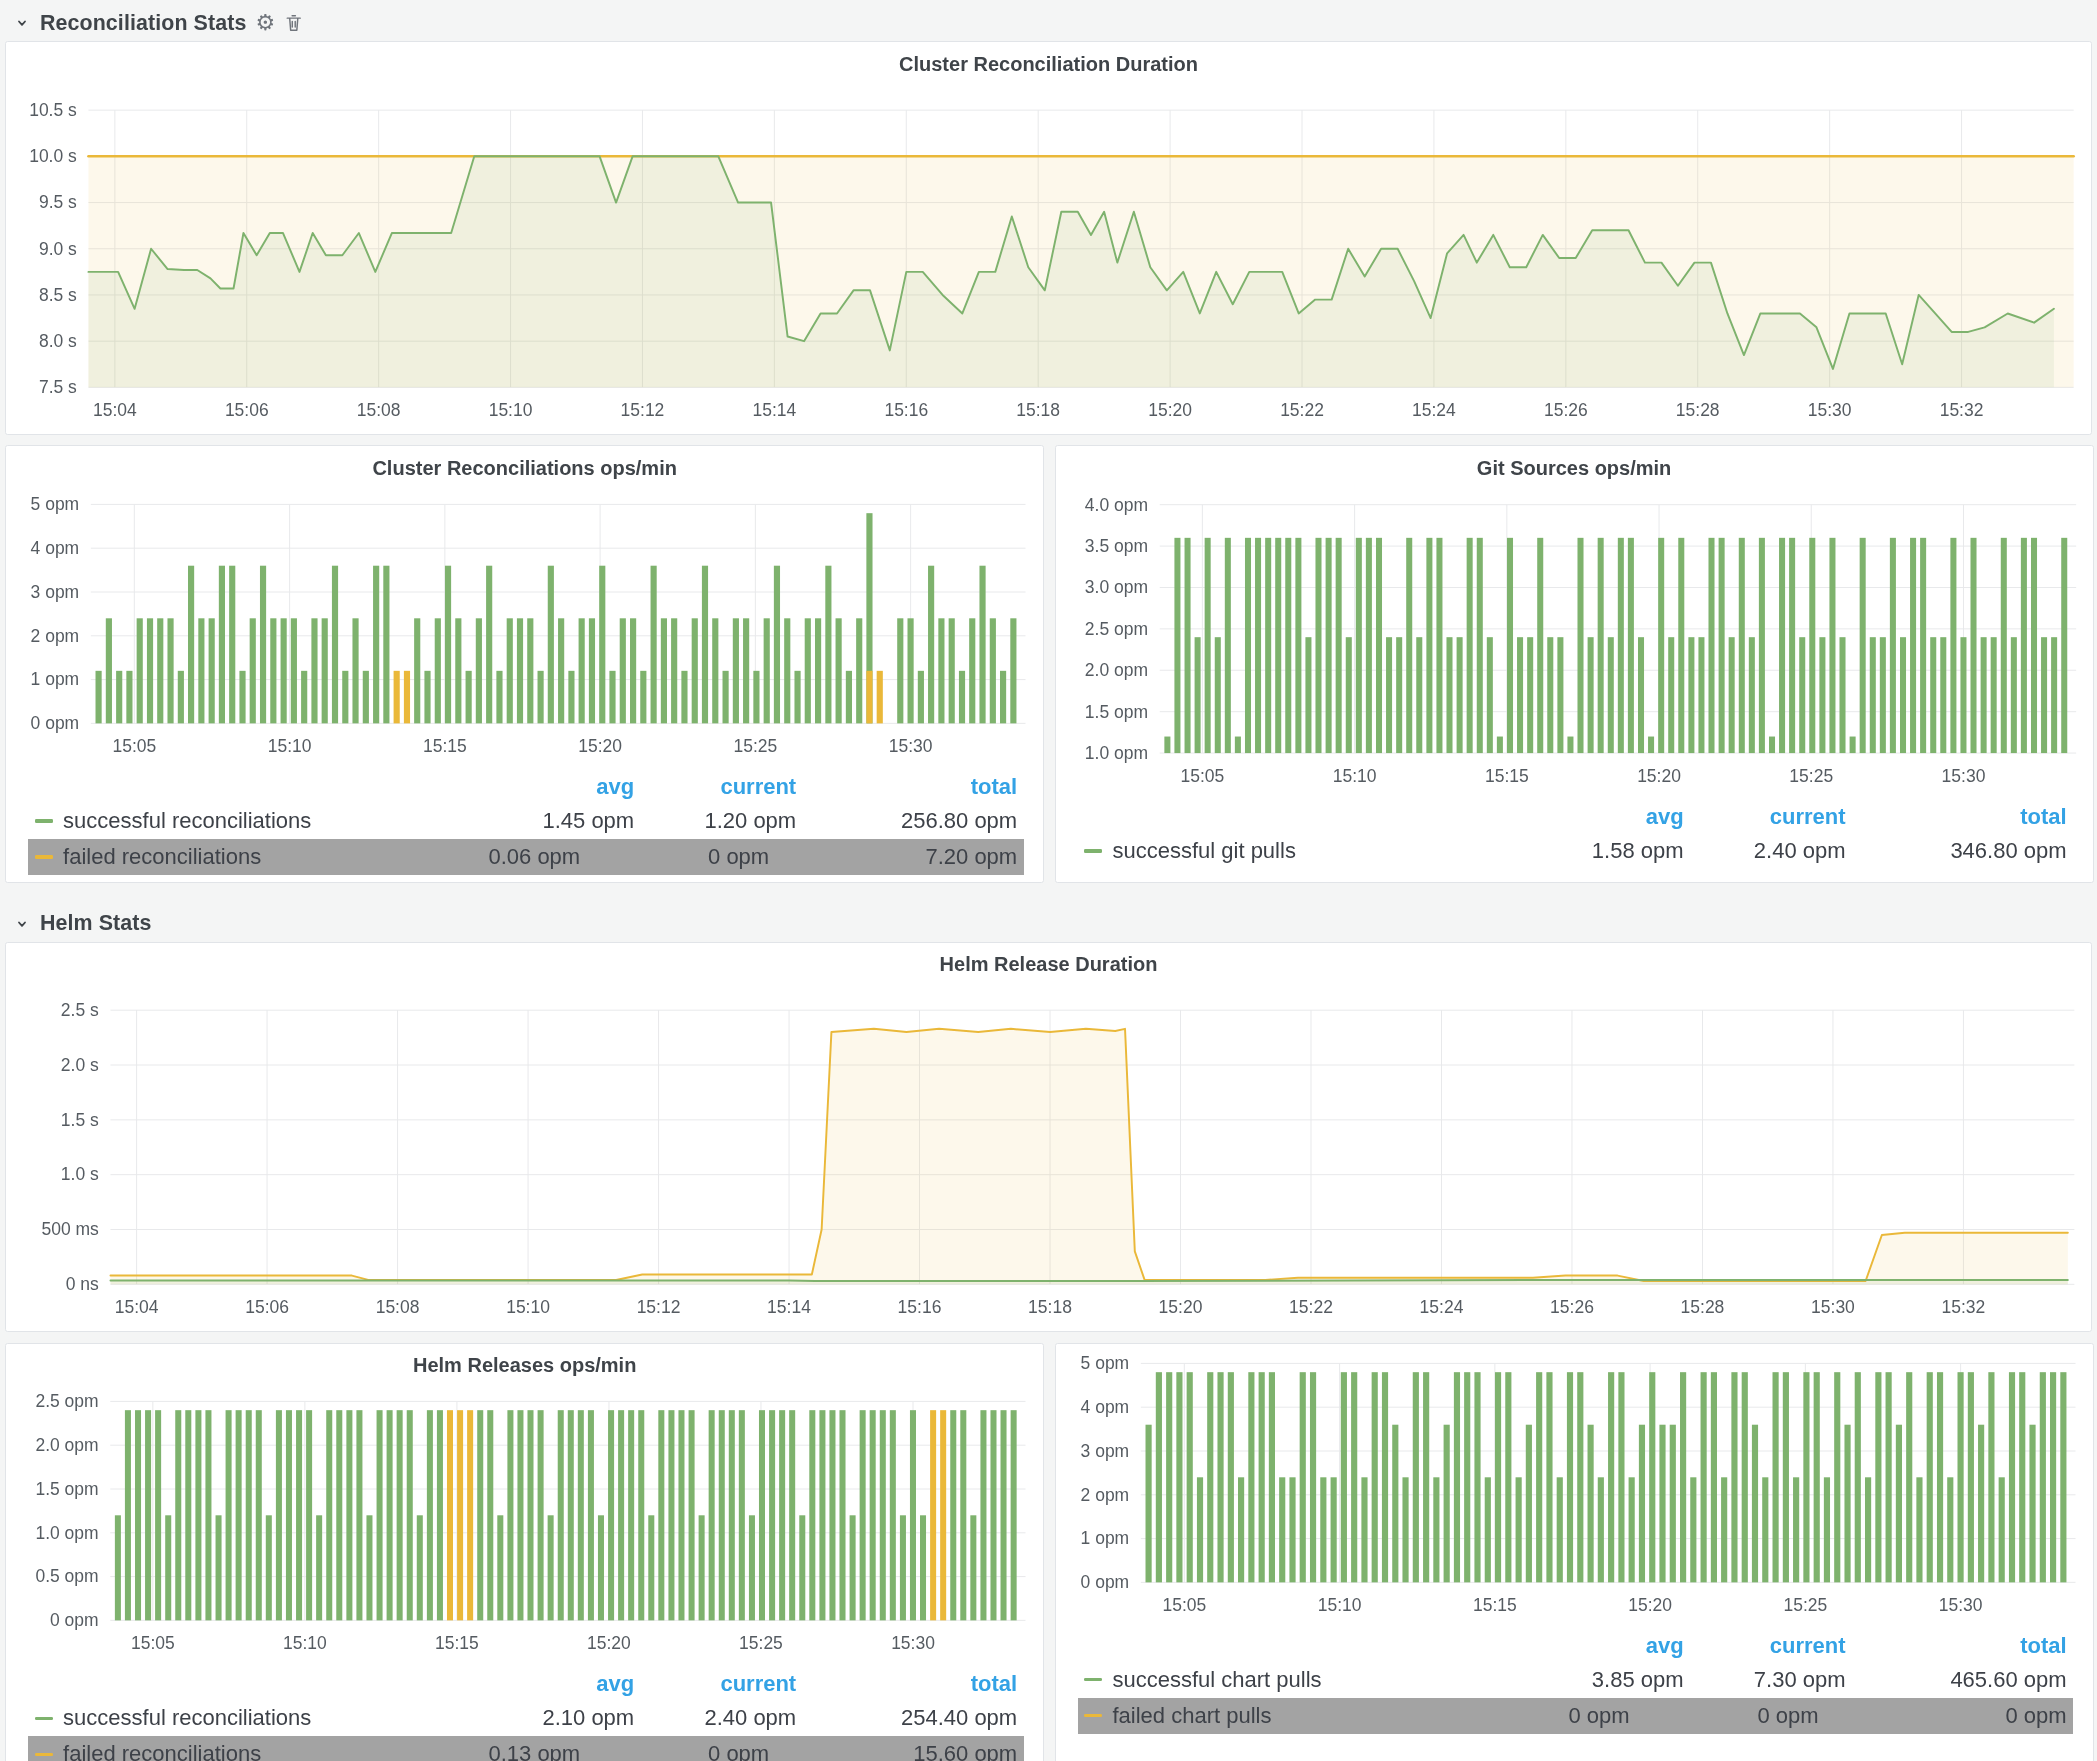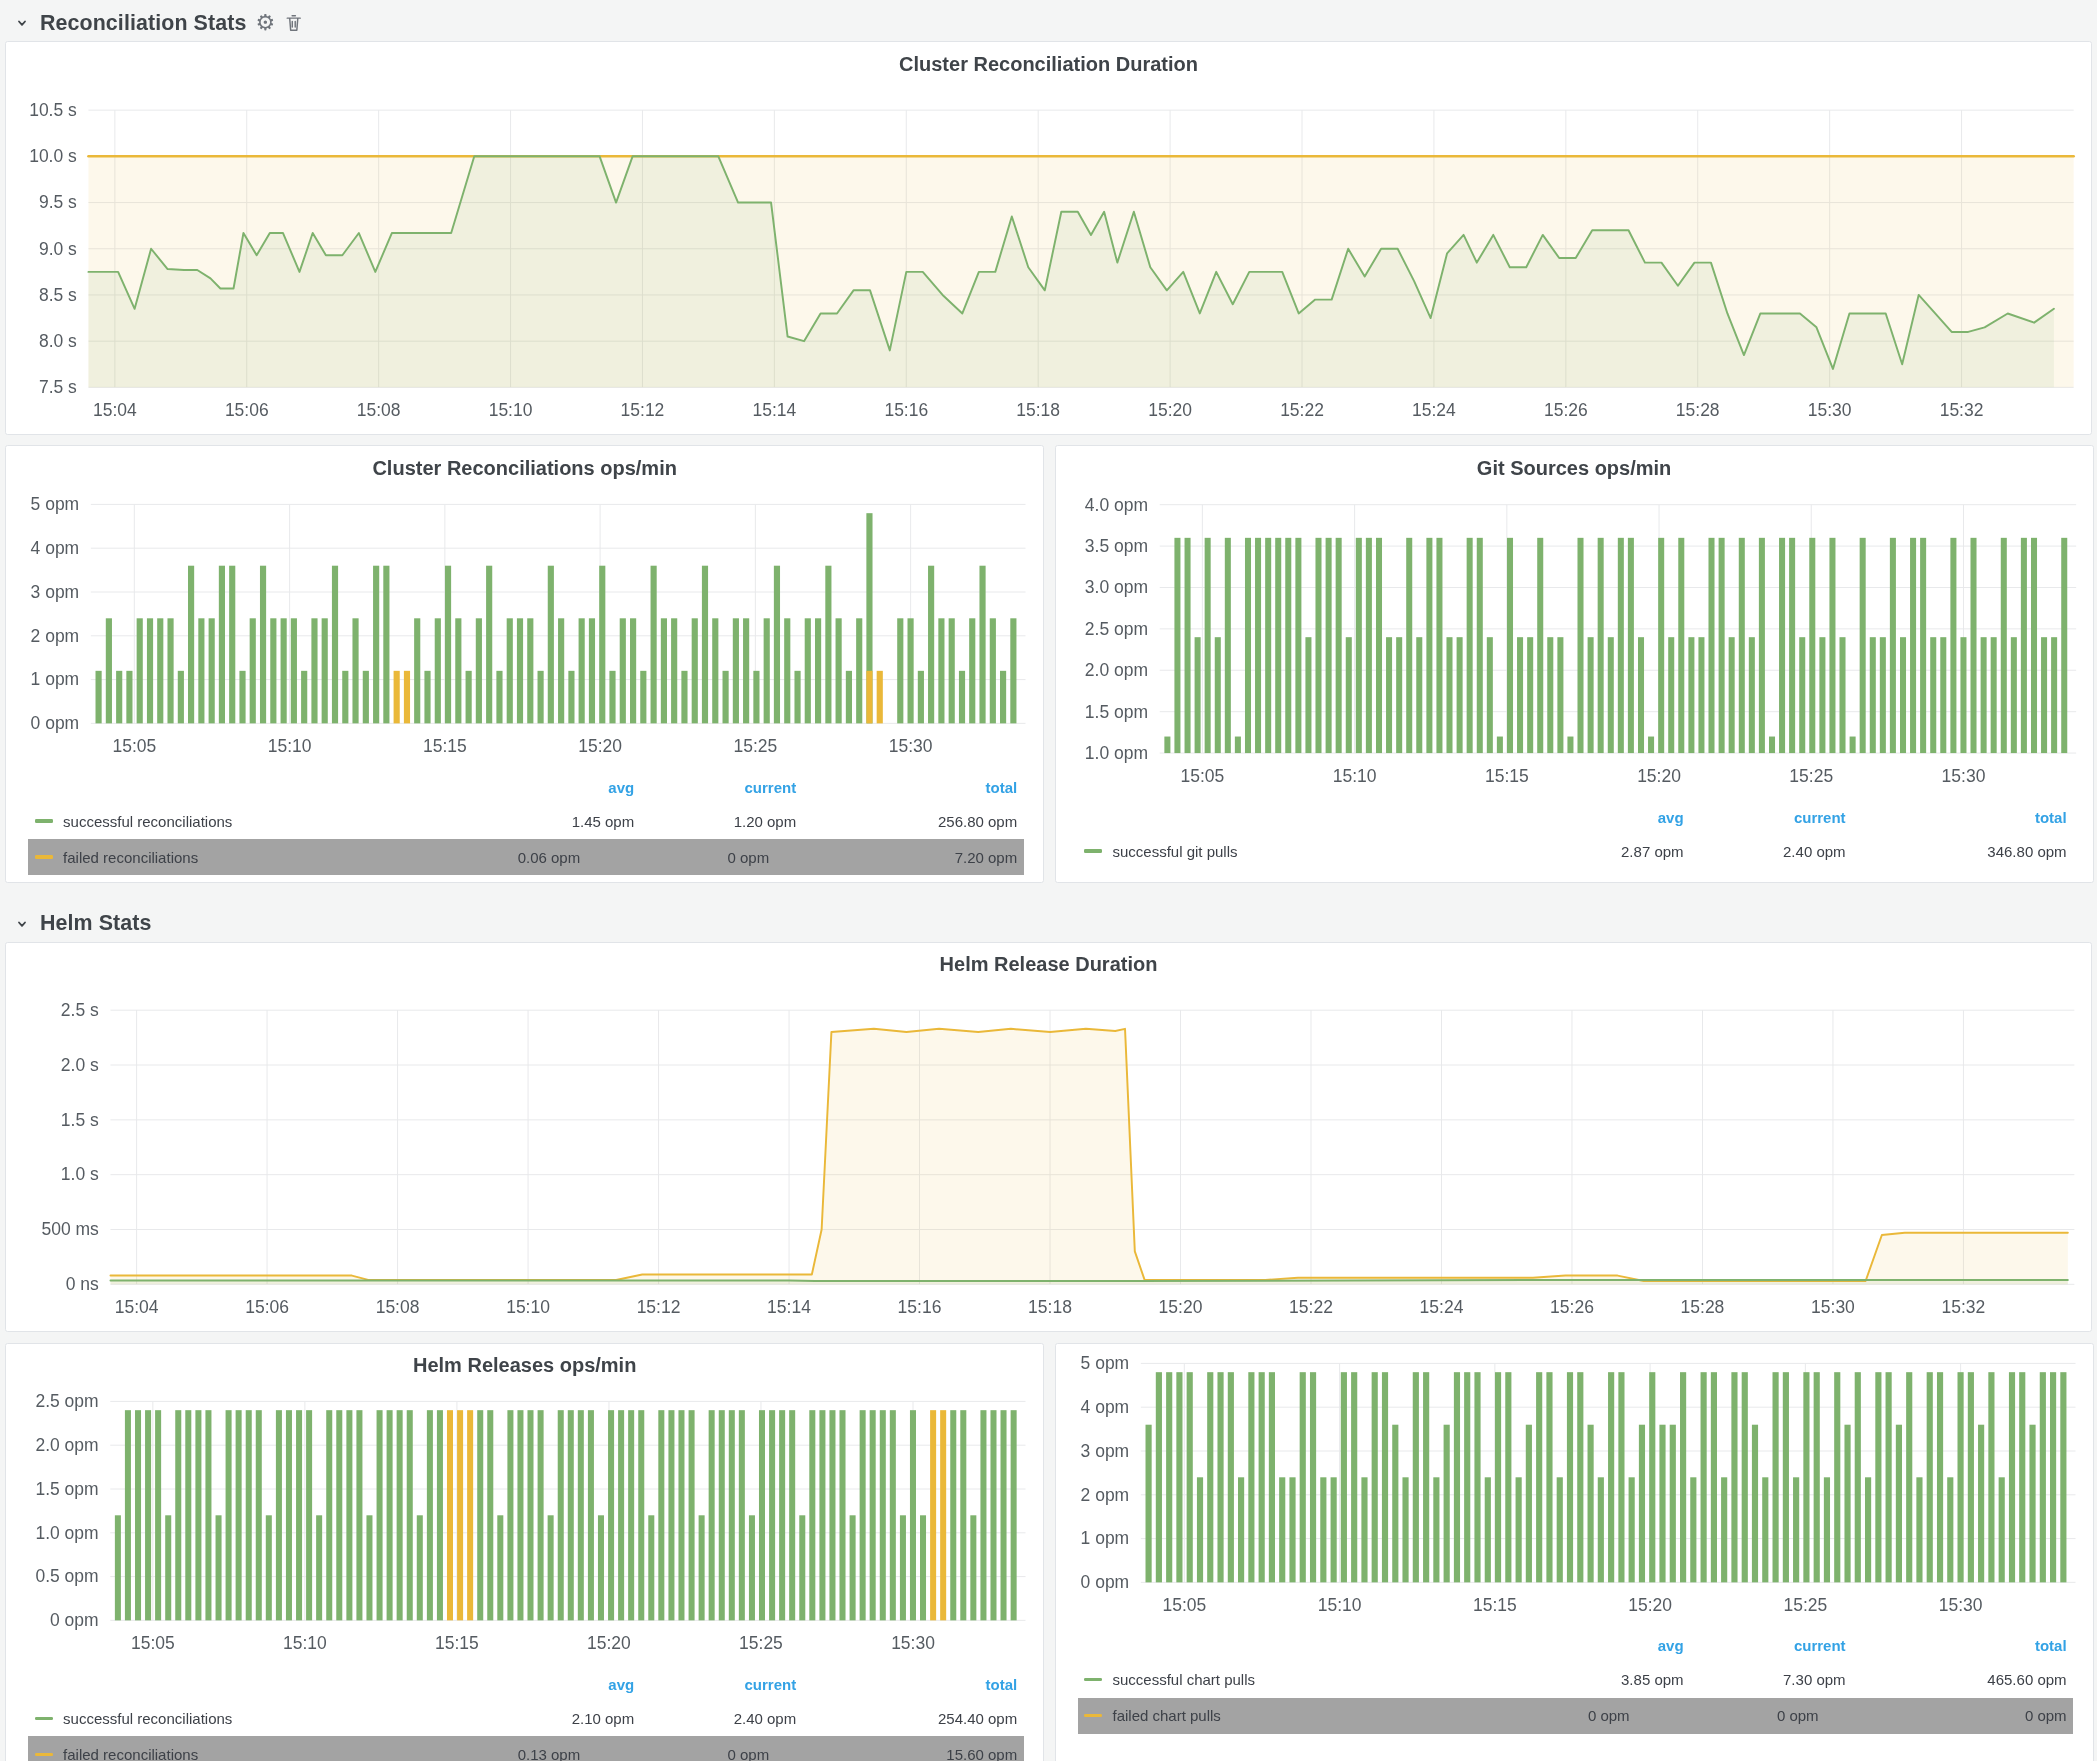--- a/index.html
+++ b/index.html
@@ -9,21 +9,21 @@
   .section-title{font-size:21.4px;font-weight:700;color:#3f4449;letter-spacing:0.1px;}
   .icon{display:inline-flex;align-items:center;justify-content:center;color:#70757c;}
   .gear-glyph{font-size:22px;line-height:1;}
   .panel{background:#ffffff;border:0.6px solid #e1e4e8;border-radius:2.6px;box-sizing:border-box;}
   .panel-full{width:100%;}
   .row{display:flex;gap:10.4px;margin-top:10.4px;}
   .row .panel{flex:1 1 0;}
   .panel-title{text-align:center;font-size:20px;font-weight:700;color:#3f4449;padding:10.4px 0 5.2px 0;}
   .chart{width:100%;position:relative;}
   .chart svg{display:block;}
-  .legend{padding:1.3px 19.5px 6.5px 22px;font-size:15px;color:#3d4148;}
+  .legend{padding:1.3px 19.5px 6.5px 22px;font-size:22px;color:#3d4148;}
   .lg-row{display:grid;grid-template-columns:1fr 162px 162px 221px;align-items:center;min-height:36px;padding:0 6.5px;}
   .lg-head{min-height:32px;}
   .lg-col{text-align:right;}
   .lg-colhead{color:#33a2e5;font-weight:700;}
   .lg-alt{background:#a3a3a3;gap:27px;}
   .lg-name{display:flex;align-items:center;}
   .lg-dash{display:inline-block;width:18px;height:3.2px;border-radius:1.3px;margin-right:10.4px;flex:0 0 auto;}
   .mt16{margin-top:23px;}
 </style>
 </head>
@@ -377,21 +377,21 @@
             <span class="lg-name"></span>
             <span class="lg-col lg-colhead">avg</span>
             <span class="lg-col lg-colhead">current</span>
             <span class="lg-col lg-colhead">total</span>
           </div>
           <div class="lg-row">
             <span class="lg-name">
               <span class="lg-dash" style="background: rgb(126, 178, 109);"></span>
               <span>successful git pulls</span>
             </span>
-            <span class="lg-col">2.87 opm</span>
+            <span class="lg-col">1.58 opm</span>
             <span class="lg-col">2.40 opm</span>
             <span class="lg-col">346.80 opm</span>
           </div>
         </div>
     </div>
   </div>
 
   <div class="section-header mt16">
     <span class="icon">
       <svg width="18" height="18" viewBox="0 0 24 24" fill="none" stroke="#3f4449" stroke-width="2.4" stroke-linecap="round" stroke-linejoin="round">

